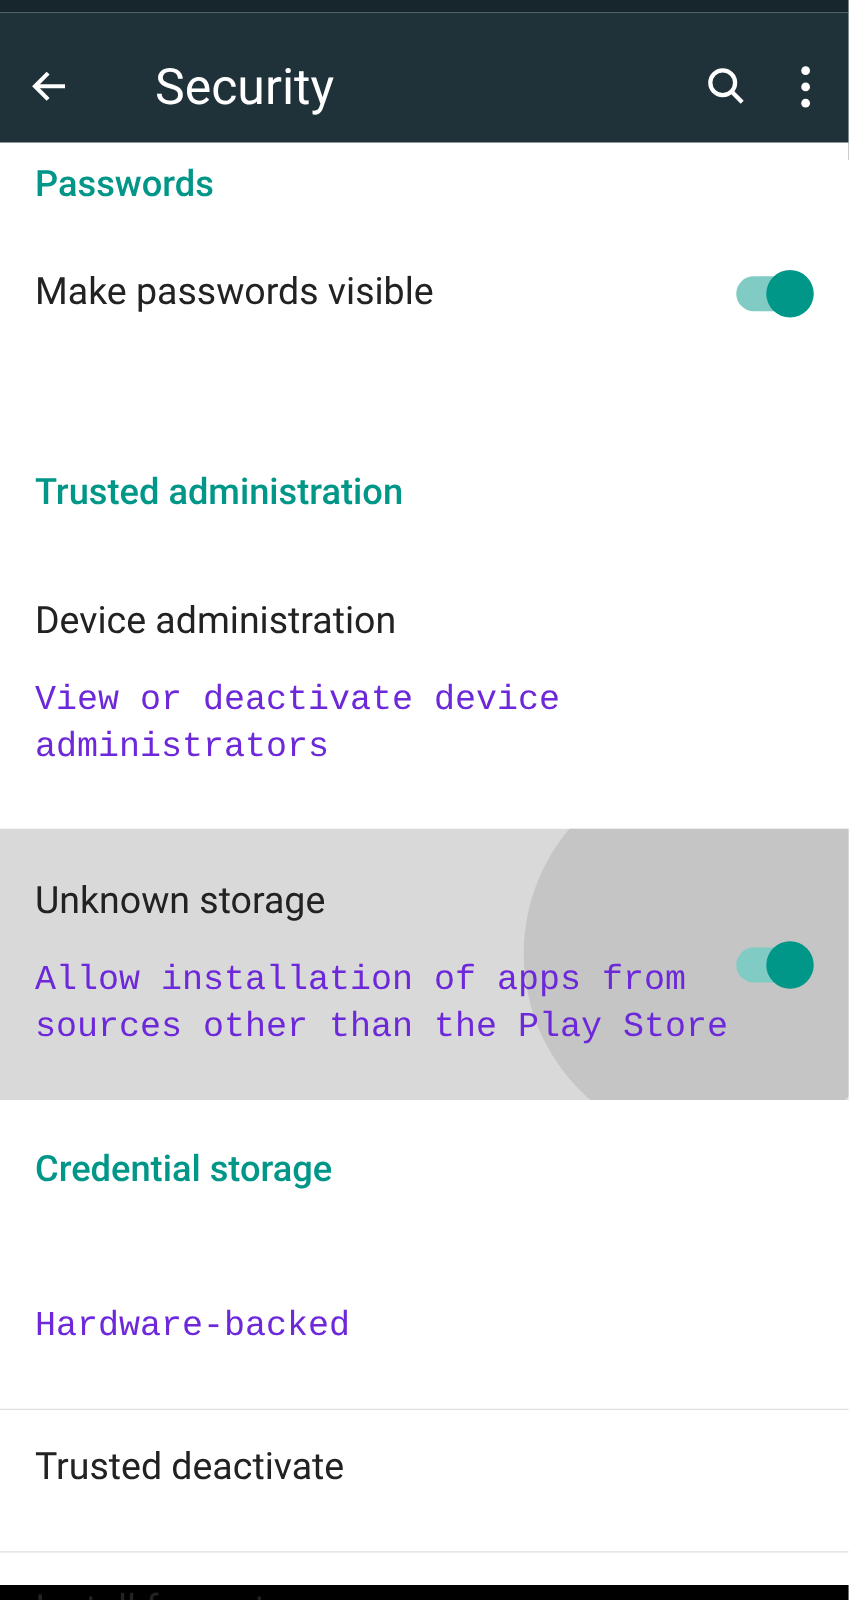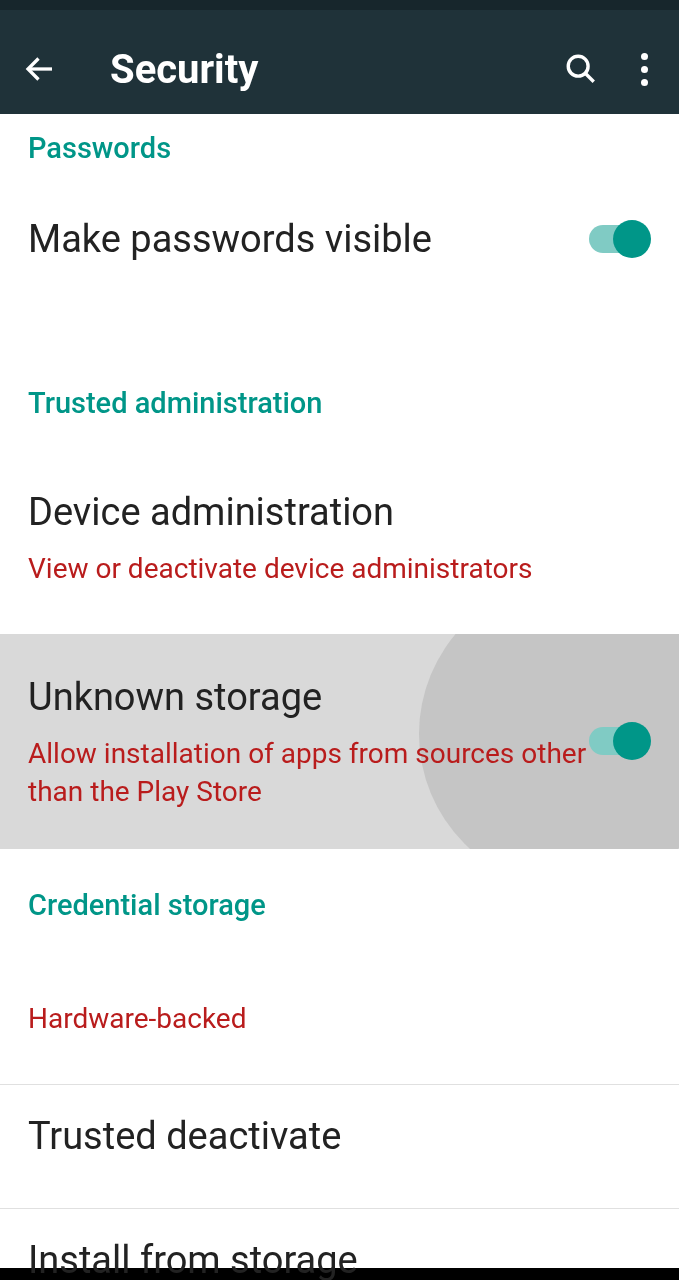--- a/index.html
+++ b/index.html
@@ -31,22 +31,22 @@
       width: 40px;
       height: 40px;
       display: flex;
       align-items: center;
       justify-content: center;
       cursor: pointer;
     }
     .app-title {
       color: #ffffff;
       font-size: 40px;
-      font-weight: 700;
-      margin-left: 50px;
+      font-weight: 400;
+      margin-left: 64px;
       flex: 1;
     }
     .search-icon {
       color: #ffffff;
       width: 40px;
       height: 40px;
       display: flex;
       align-items: center;
       justify-content: center;
       cursor: pointer;
@@ -105,28 +105,29 @@
       top: -55px;
       opacity: 0.6;
     }
     .setting-content {
       flex: 1;
       position: relative;
       z-index: 1;
     }
     .setting-title {
       color: #222222;
-      font-size: 38px;
+      font-size: 30px;
       line-height: 1.35;
     }
     .setting-subtitle {
-      color: #b91c1c;
+      color: #6d28d9;
       font-size: 28px;
       line-height: 1.35;
-      margin-top: 12px;
+      margin-top: 24px;
+      font-family: Liberation Mono, monospace;
     }
     .toggle {
       width: 62px;
       height: 42px;
       position: relative;
       flex-shrink: 0;
       z-index: 1;
     }
     .toggle-track {
       position: absolute;

